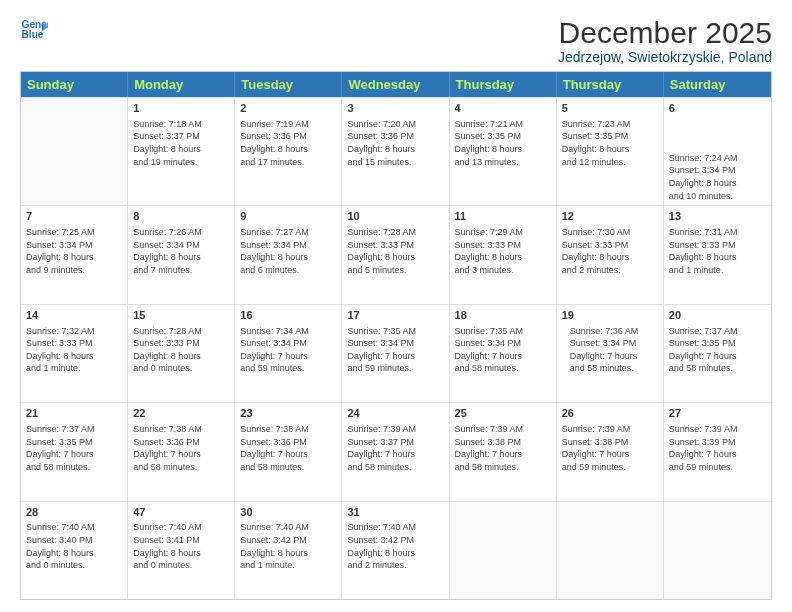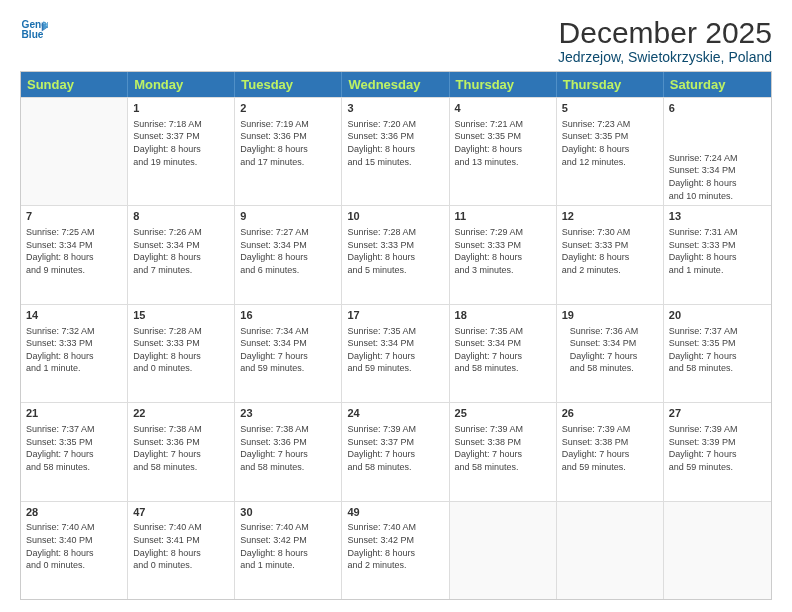--- a/index.html
+++ b/index.html
@@ -343,21 +343,21 @@
 and 0 minutes.</div>
           </div>
           <div class="cal-cell">
             <span class="day-num">30</span>
             <div class="cell-info" style="white-space: pre-line;">Sunrise: 7:40 AM
 Sunset: 3:42 PM
 Daylight: 8 hours
 and 1 minute.</div>
           </div>
           <div class="cal-cell">
-            <span class="day-num">49</span>
+            <span class="day-num">31</span>
             <div class="cell-info" style="white-space: pre-line;">Sunrise: 7:40 AM
 Sunset: 3:42 PM
 Daylight: 8 hours
 and 2 minutes.</div>
           </div>
           <div class="cal-cell empty"></div>
           <div class="cal-cell empty"></div>
           <div class="cal-cell empty"></div>
         </div>
       </div>

